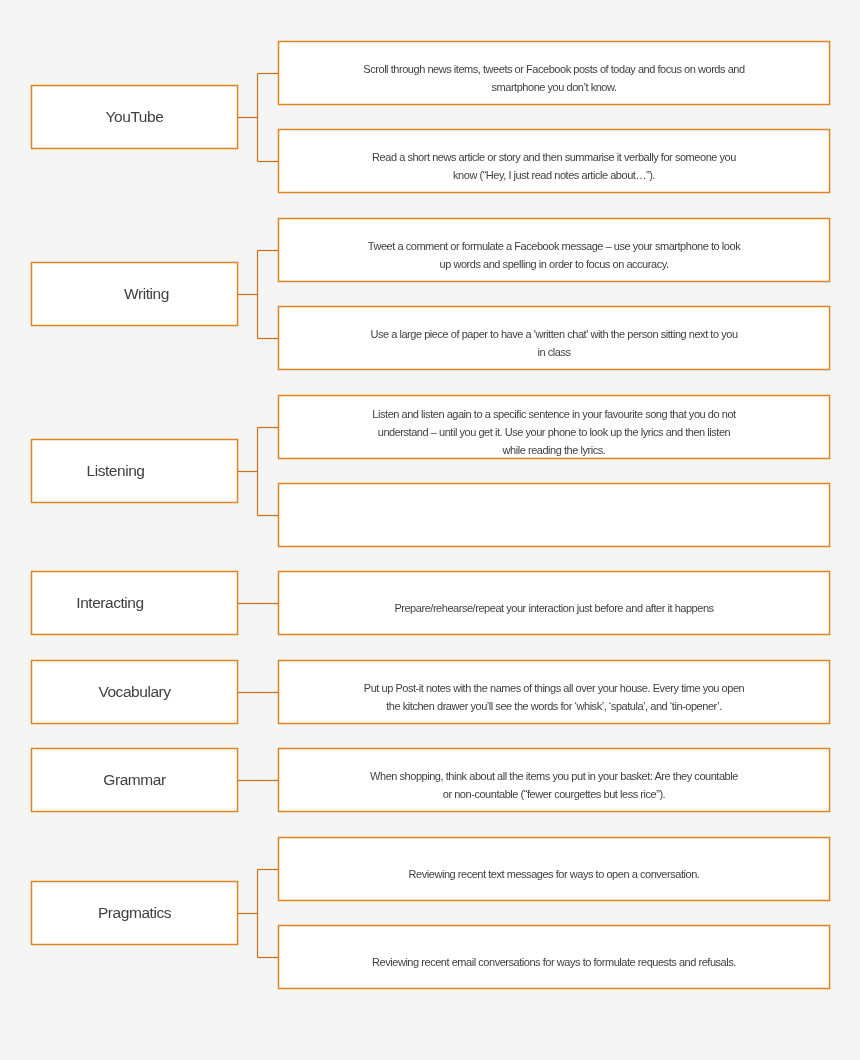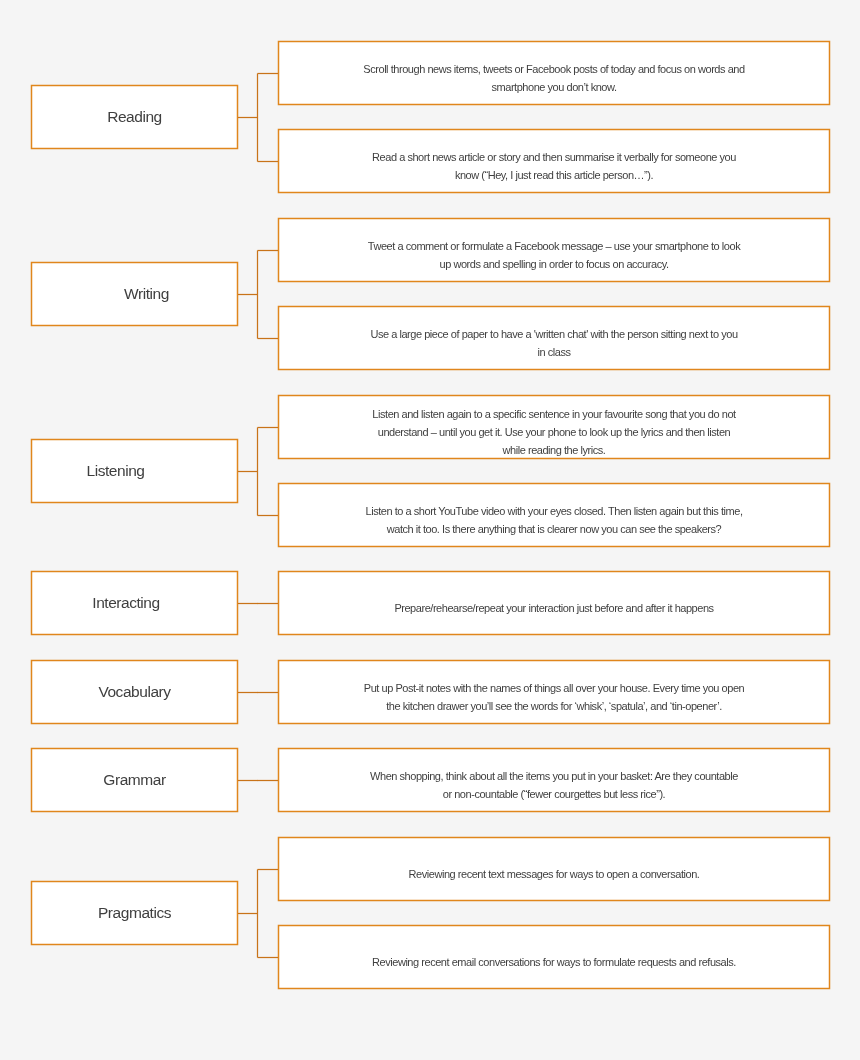--- a/index.html
+++ b/index.html
@@ -55,47 +55,44 @@
     <line data-name="connector-branch" x1="257.5" y1="780.5" x2="278" y2="780.5" class="conn"></line>
     <rect data-name="category-box-outline" x="31.5" y="881.5" width="206" height="63"></rect>
     <line data-name="connector-stub" x1="238" y1="913.5" x2="258" y2="913.5" class="conn"></line>
     <line data-name="connector-trunk" x1="257.5" y1="869.5" x2="257.5" y2="957.5" class="conn"></line>
     <rect data-name="activity-box-outline" x="278.5" y="837.5" width="551" height="63"></rect>
     <line data-name="connector-branch" x1="257.5" y1="869.5" x2="278" y2="869.5" class="conn"></line>
     <rect data-name="activity-box-outline" x="278.5" y="925.5" width="551" height="63"></rect>
     <line data-name="connector-branch" x1="257.5" y1="957.5" x2="278" y2="957.5" class="conn"></line>
   </svg>
   <div class="txt cat" data-name="category-box" style="left:31px;top:85px;width:207px;height:64px">
-    <span data-name="category-label">Reading</span>
+    <span data-name="category-label">YouTube</span>
   </div>
   <div class="txt act" data-name="activity-box" style="left:278px;top:41px;width:552px;height:64px">
     <div data-name="activity-text"><span data-name="activity-text-line">Scroll through news items, tweets or Facebook posts of today and focus on words and</span><br data-name="line-break"><span data-name="activity-text-line">smartphone you don’t know.</span></div>
   </div>
   <div class="txt act" data-name="activity-box" style="left:278px;top:129px;width:552px;height:64px">
-    <div data-name="activity-text"><span data-name="activity-text-line">Read a short news article or story and then summarise it verbally for someone you</span><br data-name="line-break"><span data-name="activity-text-line">know (“Hey, I just read this article person…”).</span></div>
+    <div data-name="activity-text"><span data-name="activity-text-line">Read a short news article or story and then summarise it verbally for someone you</span><br data-name="line-break"><span data-name="activity-text-line">know (“Hey, I just read notes article about…”).</span></div>
   </div>
   <div class="txt cat" data-name="category-box" style="left:31px;top:262px;width:231px;height:64px">
     <span data-name="category-label">Writing</span>
   </div>
   <div class="txt act" data-name="activity-box" style="left:278px;top:218px;width:552px;height:64px">
     <div data-name="activity-text"><span data-name="activity-text-line">Tweet a comment or formulate a Facebook message – use your smartphone to look</span><br data-name="line-break"><span data-name="activity-text-line">up words and spelling in order to focus on accuracy.</span></div>
   </div>
   <div class="txt act" data-name="activity-box" style="left:278px;top:306px;width:552px;height:64px">
     <div data-name="activity-text"><span data-name="activity-text-line">Use a large piece of paper to have a 'written chat' with the person sitting next to you</span><br data-name="line-break"><span data-name="activity-text-line">in class</span></div>
   </div>
   <div class="txt cat" data-name="category-box" style="left:31px;top:439px;width:169px;height:64px">
     <span data-name="category-label">Listening</span>
   </div>
   <div class="txt act" data-name="activity-box" style="left:278px;top:395px;width:552px;height:64px">
     <div data-name="activity-text"><span data-name="activity-text-line">Listen and listen again to a specific sentence in your favourite song that you do not</span><br data-name="line-break"><span data-name="activity-text-line">understand – until you get it. Use your phone to look up the lyrics and then listen</span><br data-name="line-break"><span data-name="activity-text-line">while reading the lyrics.</span></div>
   </div>
-  <div class="txt act" data-name="activity-box" style="left:278px;top:483px;width:552px;height:64px">
-    <div data-name="activity-text"><span data-name="activity-text-line">Listen to a short YouTube video with your eyes closed. Then listen again but this time,</span><br data-name="line-break"><span data-name="activity-text-line">watch it too. Is there anything that is clearer now you can see the speakers?</span></div>
-  </div>
-  <div class="txt cat" data-name="category-box" style="left:33px;top:571px;width:186px;height:64px">
+  <div class="txt cat" data-name="category-box" style="left:17px;top:571px;width:186px;height:64px">
     <span data-name="category-label">Interacting</span>
   </div>
   <div class="txt act" data-name="activity-box" style="left:278px;top:571px;width:552px;height:64px">
     <div data-name="activity-text"><span data-name="activity-text-line">Prepare/rehearse/repeat your interaction just before and after it happens</span></div>
   </div>
   <div class="txt cat" data-name="category-box" style="left:31px;top:660px;width:207px;height:64px">
     <span data-name="category-label">Vocabulary</span>
   </div>
   <div class="txt act" data-name="activity-box" style="left:278px;top:660px;width:552px;height:64px">
     <div data-name="activity-text"><span data-name="activity-text-line">Put up Post-it notes with the names of things all over your house. Every time you open</span><br data-name="line-break"><span data-name="activity-text-line">the kitchen drawer you’ll see the words for ‘whisk’, ‘spatula’, and ‘tin-opener’.</span></div>

